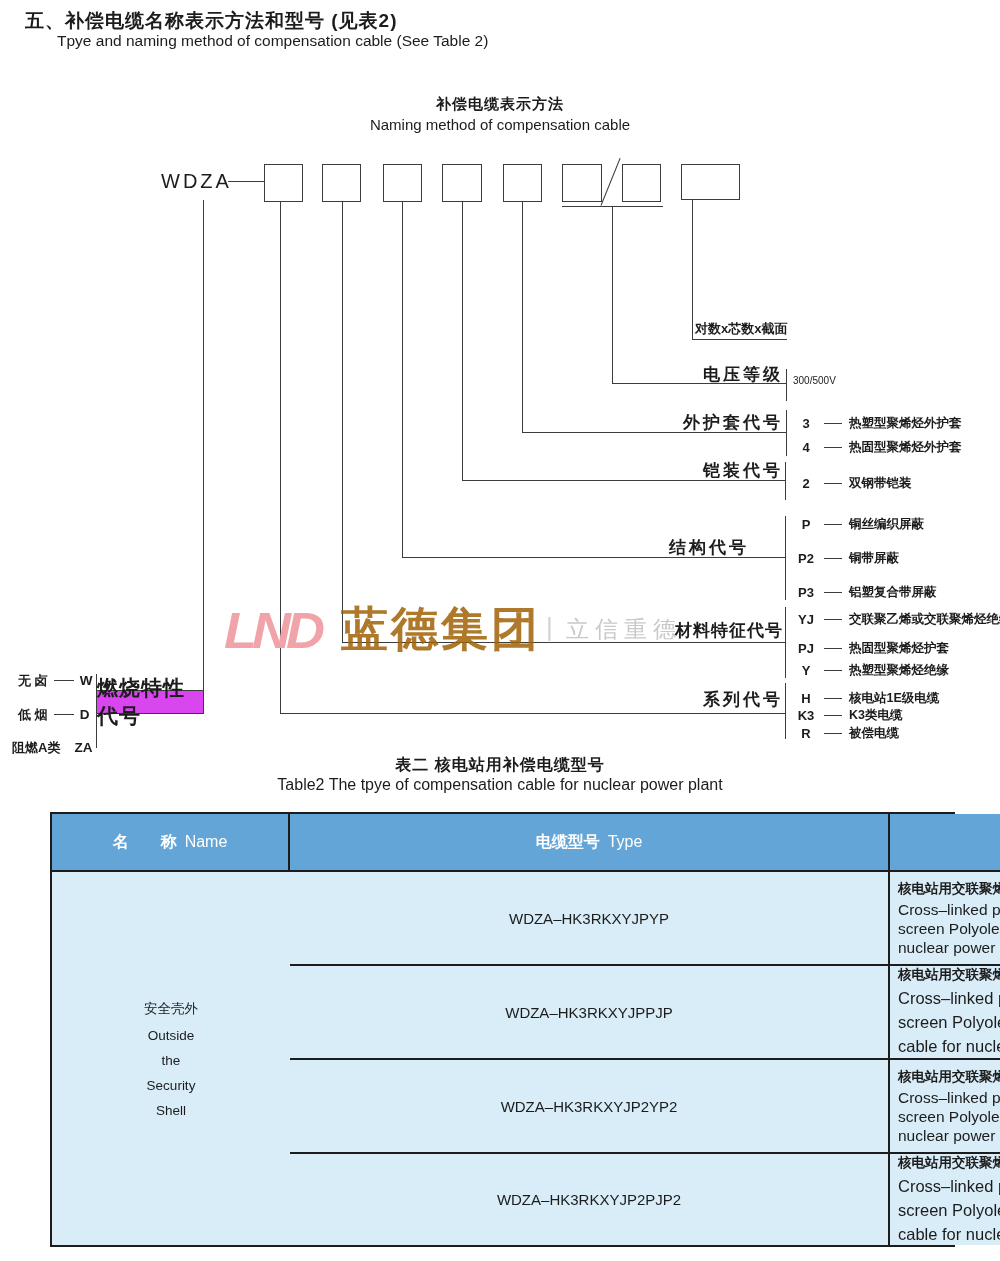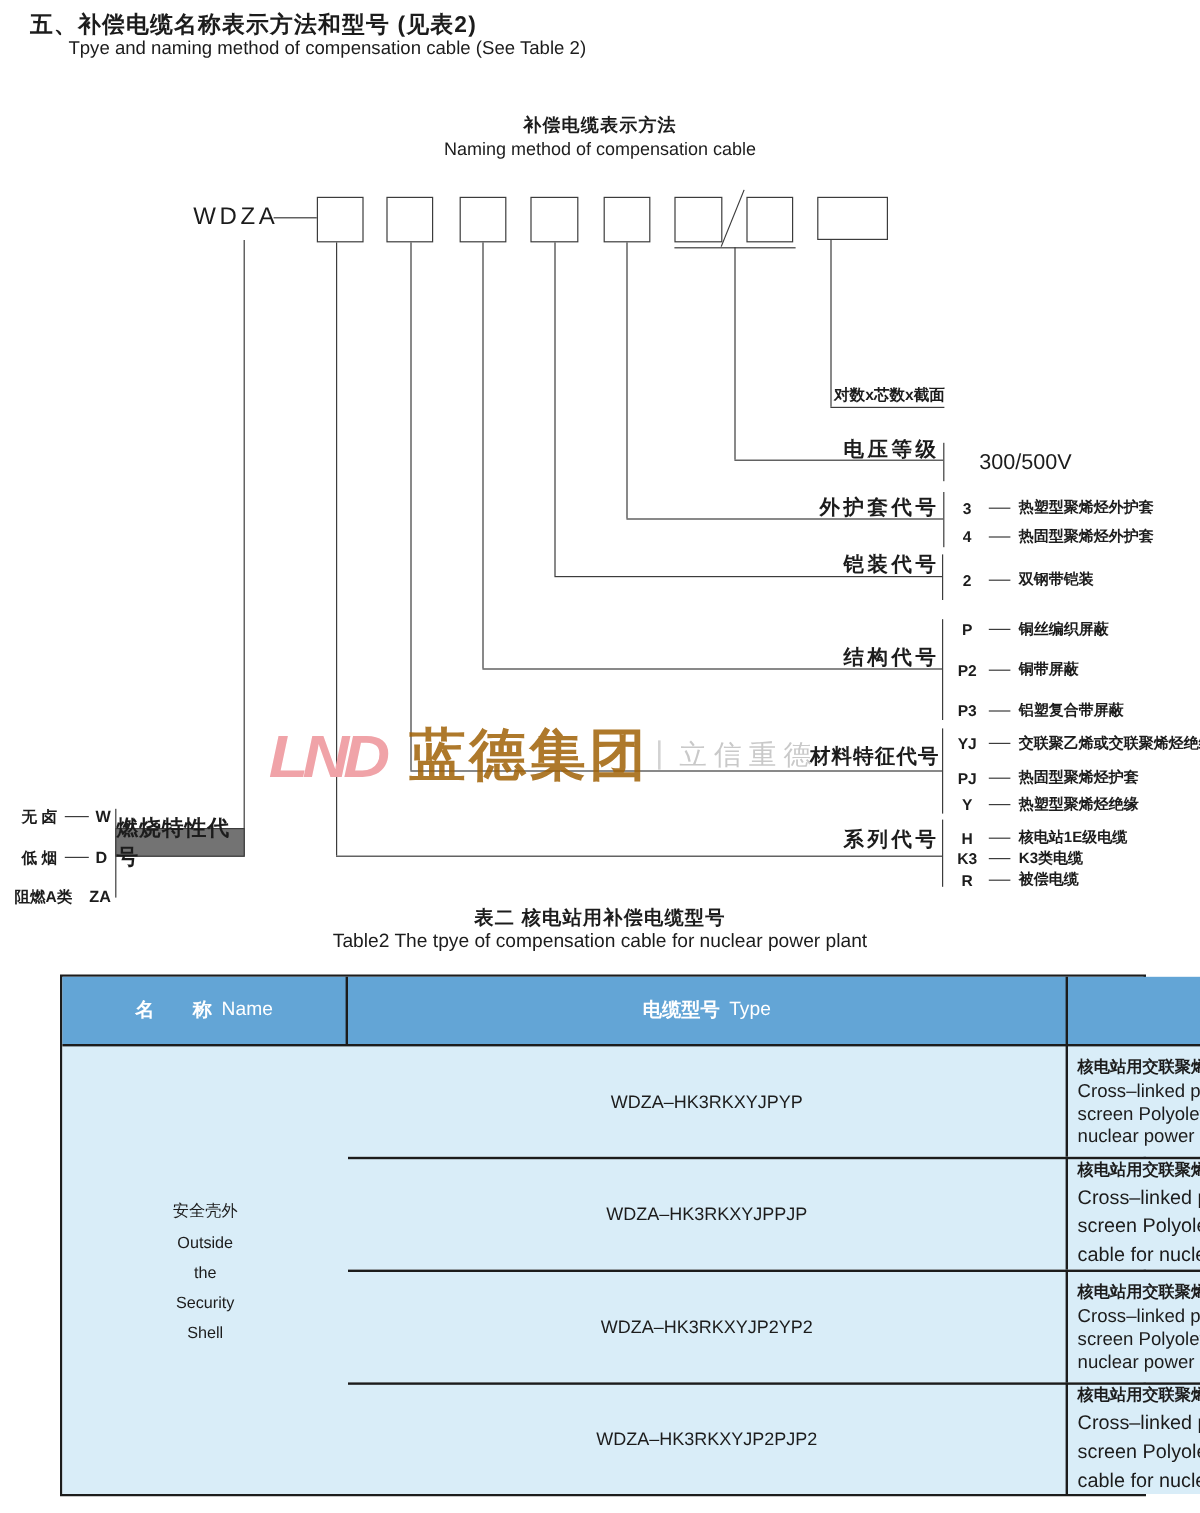--- a/index.html
+++ b/index.html
@@ -15,28 +15,28 @@
   .pgsub{font-size:15.5px;}
   .dgtitle{width:1000px;text-align:center;font-weight:bold;font-size:15px;letter-spacing:1px;}
   .dgtitle-en{width:1000px;text-align:center;font-size:15px;font-weight:normal;letter-spacing:0;}
   .wdza{font-size:20px;letter-spacing:3px;font-weight:500;}
   .catlabel{position:absolute;width:200px;text-align:right;font-size:17px;font-weight:bold;letter-spacing:3px;}
   .pairs{position:absolute;font-size:13px;font-weight:bold;}
   .item{position:absolute;left:790px;display:flex;align-items:center;height:14px;}
   .item .code{width:32px;text-align:center;font-size:13px;font-weight:bold;flex:none;}
   .item .dash{width:18px;height:1px;background:#3c3c3c;margin:0 7px 0 2px;flex:none;}
   .item .desc{font-size:12.5px;font-weight:bold;white-space:nowrap;}
-  .voltval{position:absolute;left:816px;font-size:18px;}
+  .voltval{position:absolute;left:793px;font-size:10px;}
   .leftrow{position:absolute;display:flex;align-items:center;height:15px;}
   .leftrow .lname{font-size:13px;font-weight:bold;white-space:pre;}
   .leftrow .ldash{width:20px;height:1px;background:#3c3c3c;margin:0 6px;}
   .leftrow .lcode{font-size:13.5px;font-weight:bold;}
   .combox{position:absolute;left:96px;top:690px;width:108px;height:24px;border:1px solid #3c3c3c;
           box-sizing:border-box;display:flex;align-items:center;justify-content:center;
-          font-size:18px;font-weight:bold;letter-spacing:1px;background:#737373;}
+          font-size:21px;font-weight:bold;letter-spacing:1px;background:#d946ef;}
   
   .wm-logo{position:absolute;left:224px;top:600px;font-size:54px;font-weight:900;font-style:italic;
            color:#f0a3a8;letter-spacing:-5px;transform:scaleY(.92);}
   .wm-name{position:absolute;left:341px;top:598px;font-size:47px;font-weight:900;color:#a16207;
            letter-spacing:3px;opacity:.85;}
   .wm-div{position:absolute;left:546px;top:612px;font-size:26px;color:#d2d2d2;}
   .wm-slogan{position:absolute;left:566px;top:614px;font-size:23px;color:#c9c9c9;letter-spacing:6px;}
   
   .cap-zh{width:1000px;text-align:center;font-size:16px;font-weight:bold;letter-spacing:1px;}
   .cap-en{width:1000px;text-align:center;font-size:16px;}
@@ -103,21 +103,21 @@
   <div class="vl" style="left:786px;top:410px;height:46px;"></div>
   <div class="vl" style="left:785px;top:462px;height:38px;"></div>
   <div class="vl" style="left:785px;top:516px;height:84px;"></div>
   <div class="vl" style="left:785px;top:607px;height:71px;"></div>
   <div class="vl" style="left:785px;top:683px;height:56px;"></div>
 
   <div class="pairs" style="left:695px;top:320px;">对数x芯数x截面</div>
   <div class="catlabel" style="left:583px;top:363px;">电压等级</div>
   <div class="catlabel" style="left:583px;top:411px;">外护套代号</div>
   <div class="catlabel" style="left:583px;top:459px;">铠装代号</div>
-  <div class="catlabel" style="left:583px;top:536px;">结构代号</div>
+  <div class="catlabel" style="left:549px;top:536px;">结构代号</div>
   <div class="catlabel" style="left:583px;top:619px;letter-spacing:1px;">材料特征代号</div>
   <div class="catlabel" style="left:583px;top:688px;">系列代号</div>
 
   <div class="voltval" style="top:375px;">300/500V</div>
 
   <div class="item" style="top:416px;">
       <span class="code">3</span>
       <span class="dash"></span>
       <span class="desc">热塑型聚烯烃外护套</span>
     </div>

